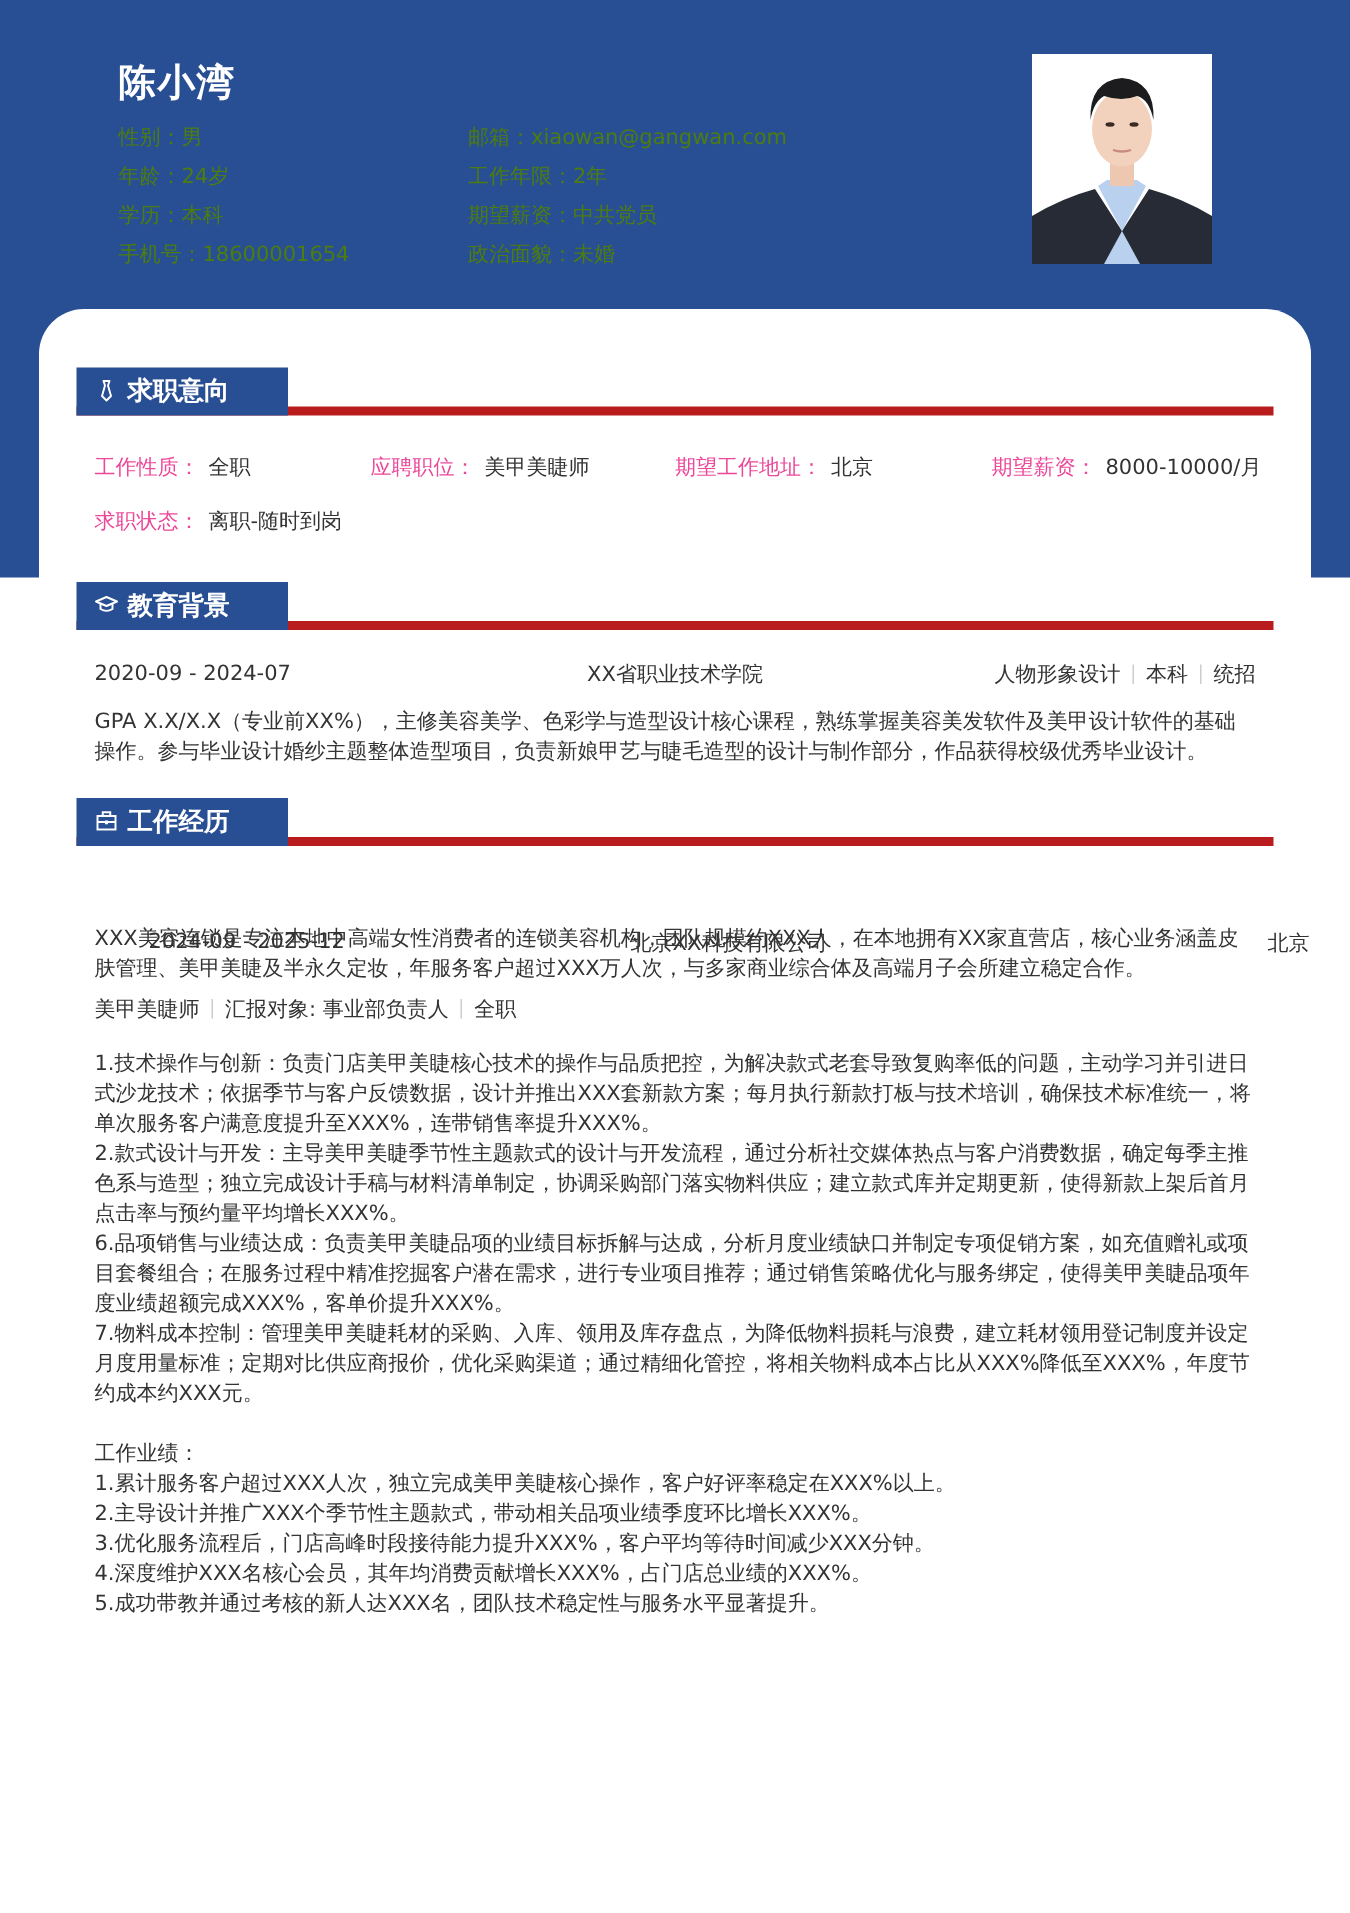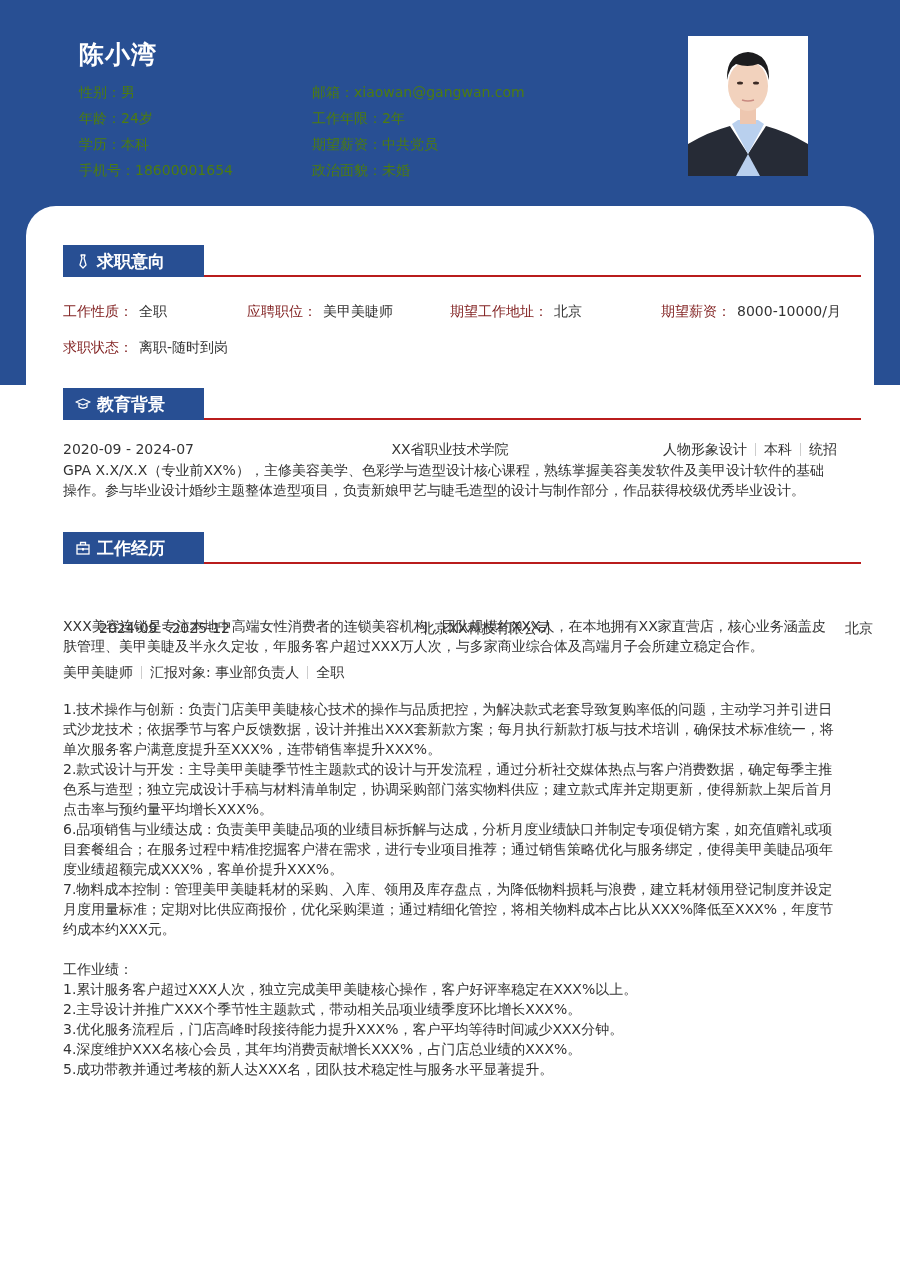--- a/index.html
+++ b/index.html
@@ -12,27 +12,27 @@
   .name { position: absolute; left: 79px; top: 38px; font-size: 25px; font-weight: bold; color: #ffffff; letter-spacing: 1px; }
   .info { position: absolute; font-size: 14px; color: #4d7c0f; line-height: 26px; }
   .info-left { left: 79px; top: 79px; }
   .info-right { left: 312px; top: 79px; }
   .info-row { height: 26px; white-space: nowrap; }
 
   .photo { position: absolute; left: 688px; top: 36px; width: 120px; height: 140px; background: #ffffff; overflow: hidden; }
 
   .card { position: absolute; left: 26px; top: 206px; width: 848px; height: 1069px; background: #ffffff; border-radius: 30px 30px 0 0; }
 
-  .section-head { position: absolute; left: 51px; width: 798px; height: 32px; border-bottom: 2px solid #b91c1c; margin-left: 12px; }
+  .section-head { position: absolute; left: 51px; width: 798px; height: 32px; border-bottom: 6px solid #b91c1c; }
   .section-tab { position: absolute; left: 0; top: 0; width: 141px; height: 32px; background: #284f93; color: #fff; font-size: 17px; font-weight: bold; line-height: 32px; padding-left: 12px; white-space: nowrap; }
   .section-tab .icon { display: inline-block; width: 16px; height: 16px; vertical-align: -2px; margin-right: 6px; }
 
   .row { position: absolute; left: 63px; width: 774px; font-size: 14px; color: #333; white-space: nowrap; }
   .kv { position: absolute; top: 0; }
-  .kv .k { color: #7f1d1d; }
+  .kv .k { color: #ec4899; }
   .kv .v { margin-left: 6px; }
 
   .row3 { display: flex; justify-content: space-between; }
   .row3 .center { position: absolute; left: 0; right: 0; text-align: center; }
   .sep { display: inline-block; width: 1px; height: 13px; background: #cccccc; margin: 0 8px; vertical-align: -2px; }
 
   .para { position: absolute; left: 63px; width: 774px; font-size: 14px; line-height: 20px; color: #333; }
   .para p { margin: 0; }
 </style>
 </head>
@@ -100,21 +100,21 @@
       <path d="M4 7.5 V11 Q8 13.5 12 11 V7.5" fill="none" stroke="#fff" stroke-width="1.3"></path>
     </svg><span>教育背景</span>
   </div>
 </div>
 
 <div class="row row3" style="top:441px; height:20px;">
   <span>2020-09 - 2024-07</span>
   <span class="center">XX省职业技术学院</span>
   <span><span>人物形象设计</span><span class="sep"></span><span>本科</span><span class="sep"></span><span>统招</span></span>
 </div>
-<div class="para" style="top:460px;">
+<div class="para" style="top:471px;">
   <p>GPA X.X/X.X（专业前XX%），主修美容美学、色彩学与造型设计核心课程，熟练掌握美容美发软件及美甲设计软件的基础操作。参与毕业设计婚纱主题整体造型项目，负责新娘甲艺与睫毛造型的设计与制作部分，作品获得校级优秀毕业设计。</p>
 </div>
 
 <div class="section-head" style="top:532px;padding-left:32px;">
   <div class="section-tab">
     <svg class="icon" viewBox="0 0 16 16">
       <rect x="2" y="5" width="12" height="9" fill="none" stroke="#fff" stroke-width="1.3"></rect>
       <path d="M5.5 5 V2.5 H10.5 V5" fill="none" stroke="#fff" stroke-width="1.3"></path>
       <path d="M2 9 H14" stroke="#fff" stroke-width="1.3"></path>
       <rect x="7" y="8" width="2" height="2.5" fill="#fff"></rect>

